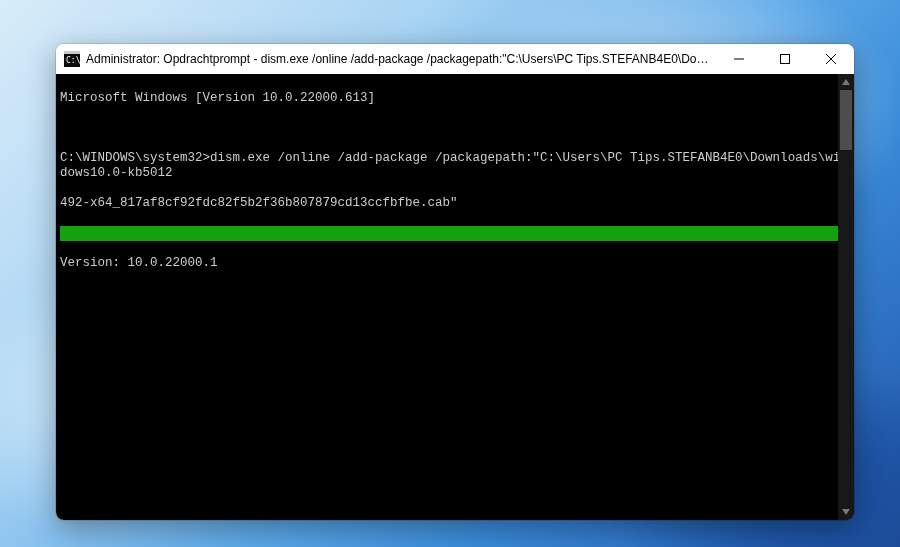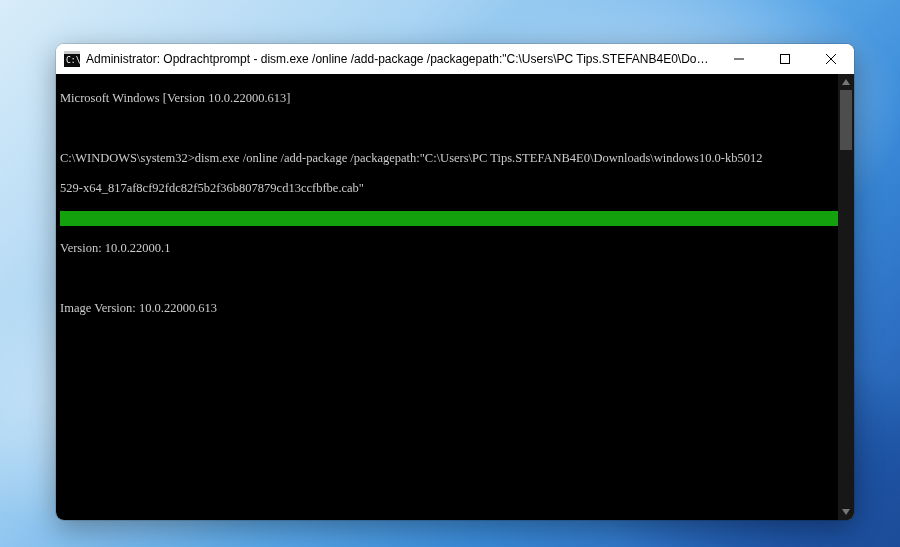--- a/index.html
+++ b/index.html
@@ -77,21 +77,21 @@
     .terminal-wrap {
       flex: 1;
       background: #000;
       position: relative;
       overflow: hidden;
     }
     .terminal {
       position: absolute;
       inset: 0;
       padding: 2px 4px 2px 4px;
-      font-family: Liberation Serif, serif;
+      font-family: Liberation Mono, monospace;
       font-size: 12.5px;
       line-height: 15px;
       color: #ccc;
       white-space: pre-wrap;
       word-break: break-all;
     }
     .line { min-height: 15px; }
     .progress-bar {
       background: #13a10e;
       color: #13a10e;
@@ -161,25 +161,24 @@
         </svg>
       </div>
     </div>
   </div>
 
   <div class="terminal-wrap">
     <div class="terminal">
 <div class="line">Microsoft Windows [Version 10.0.22000.613]</div>
 <div class="line"></div>
 <div class="line"><span>C:\WINDOWS\system32&gt;</span><span>dism.exe /online /add-package /packagepath:"C:\Users\PC Tips.STEFANB4E0\Downloads\windows10.0-kb5012</span></div>
-<div class="line">529-x64_817af8cf92fdc82f5b2f36b807879cd13ccfbfbe.cab"</div>
+<div class="line">492-x64_817af8cf92fdc82f5b2f36b807879cd13ccfbfbe.cab"</div>
 <div class="line progress-bar"></div>
 <div class="line">Version: 10.0.22000.1</div>
 <div class="line"></div>
-<div class="line">Image Version: 10.0.22000.613</div>
 <div class="line"></div>
     </div>
     <div class="scrollbar-track">
       <div class="sb-btn sb-up">
         <svg width="8" height="6" viewBox="0 0 8 6">
             <path d="M0 6 L4 0 L8 6 Z" fill="#777"></path>
           </svg>
       </div>
       <div class="scrollbar-thumb"></div>
       <div class="sb-btn sb-down">

